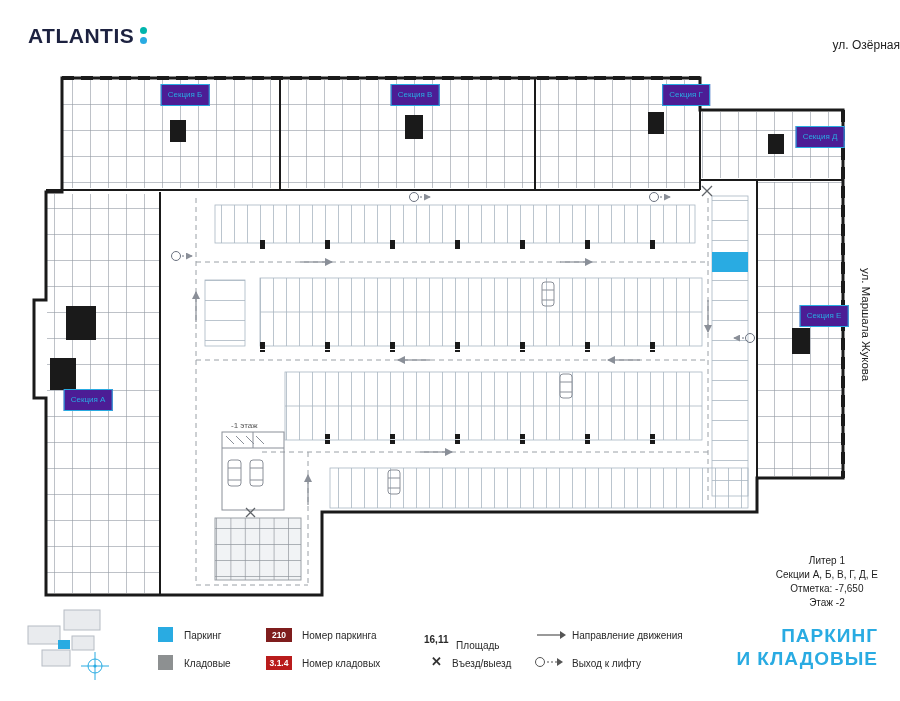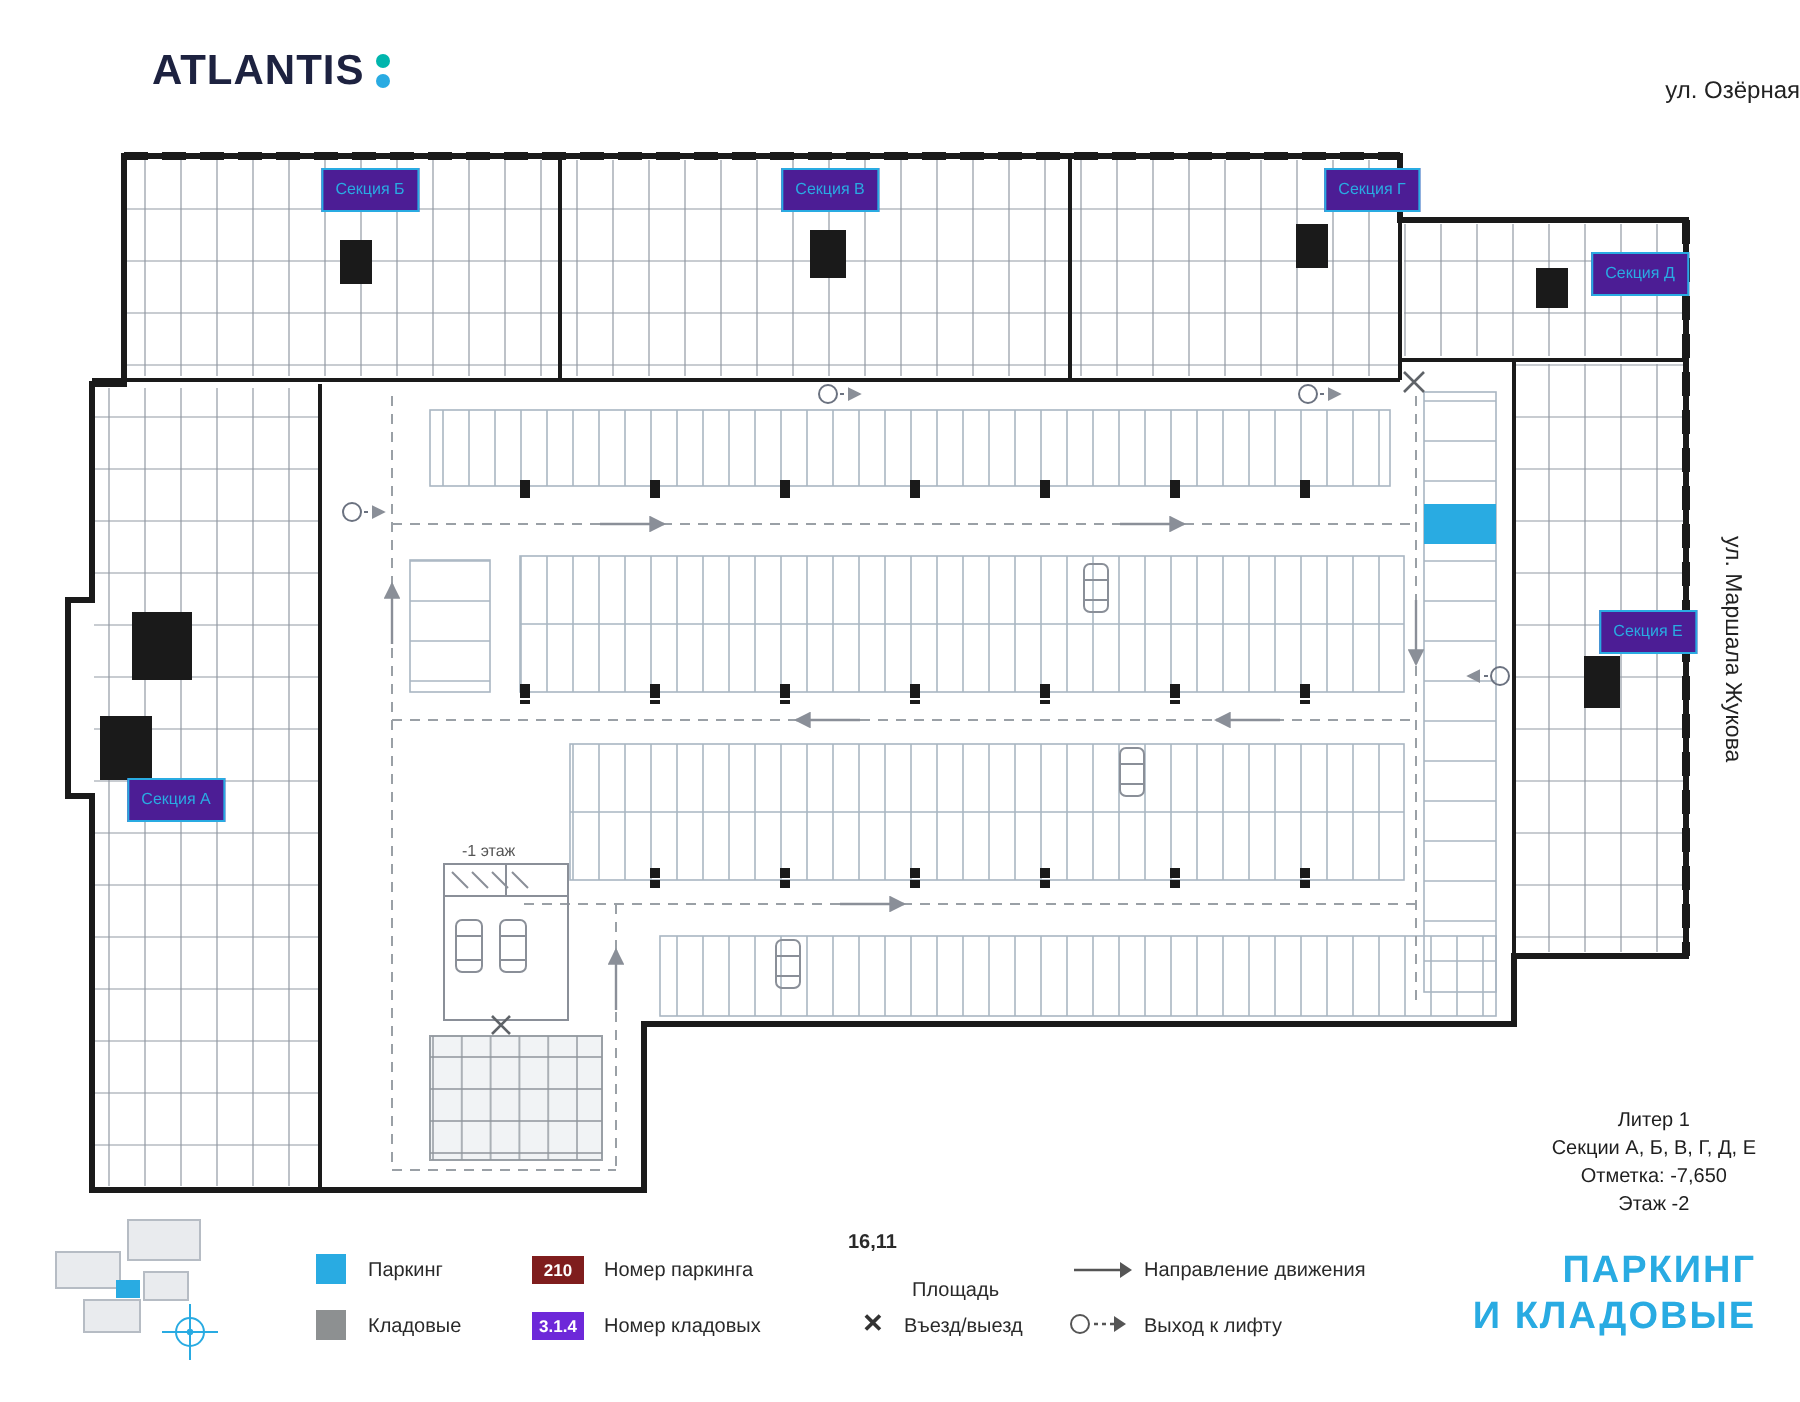--- a/index.html
+++ b/index.html
@@ -1,21 +1,21 @@
 <!DOCTYPE html>
 <html><head>
 <meta charset="utf-8">
 <style>
   html,body{margin:0;padding:0;background:#fff;}
   .page{position:relative;width:900px;height:701px;background:#fff;overflow:hidden;
         font-family:"Liberation Sans",sans-serif;}
   .abs{position:absolute;}
   svg.plan{position:absolute;left:0;top:0;}
   .logo{position:absolute;left:28px;top:24px;display:flex;align-items:flex-start;
-        font-size:21px;font-weight:800;letter-spacing:.5px;color:#1d2240;margin-left:48px;}
+        font-size:21px;font-weight:800;letter-spacing:.5px;color:#1d2240;}
   .logo-dots{display:flex;flex-direction:column;gap:3px;margin-left:6px;margin-top:3px;}
   .dot{width:7px;height:7px;border-radius:50%;}
   .dot-teal{background:#00b5ad;}
   .dot-blue{background:#29abe2;}
   .street-top{position:absolute;left:0;right:0;top:38px;text-align:right;
               font-size:12px;color:#222;}
   .street-right{position:absolute;left:872px;top:268px;transform:rotate(90deg);
                 transform-origin:0 0;font-size:11.5px;color:#222;white-space:nowrap;}
   .sec{position:absolute;transform:translate(-50%,-50%);border:1px solid #29abe2;
        color:#29abe2;background:#4c1d95;font-size:8px;line-height:1;padding:6px 6px;
@@ -24,21 +24,21 @@
           color:#1e1e1e;line-height:14px;}
   .heading{position:absolute;right:22px;top:624px;text-align:right;font-size:19px;
            font-weight:700;color:#29abe2;line-height:23px;letter-spacing:1px;}
   .lg{position:absolute;font-size:10px;color:#2a2a2a;white-space:nowrap;}
   .sw{position:absolute;width:15px;height:15px;}
   .sw-blue{background:#29abe2;}
   .sw-gray{background:#8d9091;}
   .numbox{position:absolute;width:26px;height:14px;display:flex;align-items:center;
           justify-content:center;font-size:8.5px;font-weight:700;color:#fff;}
   .nb-blue{background:#7f1d1d;}
-  .nb-gray{background:#6d28d9;}
+  .nb-gray{background:#b91c1c;}
   .xmark{position:absolute;font-size:13px;font-weight:600;color:#333;line-height:13px;}
   .semib{font-weight:600;}
 </style>
 </head>
 <body>
 
 <div class="page">
 
   <svg class="plan" width="900" height="701" viewBox="0 0 900 701">
     <defs>
@@ -213,21 +213,21 @@
 
   <div class="sw sw-gray" style="left:158px;top:655px"></div>
   <div class="lg" style="left:184px;top:658px">Кладовые</div>
 
   <div class="numbox nb-blue" style="left:266px;top:628px">210</div>
   <div class="lg" style="left:302px;top:630px">Номер паркинга</div>
 
   <div class="numbox nb-gray" style="left:266px;top:656px">3.1.4</div>
   <div class="lg" style="left:302px;top:658px">Номер кладовых</div>
 
-  <div class="lg semib" style="left:424px;top:616px">16,11</div>
+  <div class="lg semib" style="left:424px;top:634px">16,11</div>
   <div class="lg" style="left:456px;top:640px">Площадь</div>
 
   <div class="xmark" style="left:431px;top:655px">✕</div>
   <div class="lg" style="left:452px;top:658px">Въезд/выезд</div>
 
   <svg class="abs" style="left:536px;top:630px" width="30" height="10">
     <line x1="1" y1="5" x2="24" y2="5" stroke="#555" stroke-width="1.2"></line>
     <path d="M24,1 L30,5 L24,9 Z" fill="#555"></path>
   </svg>
   <div class="lg" style="left:572px;top:630px">Направление движения</div>

